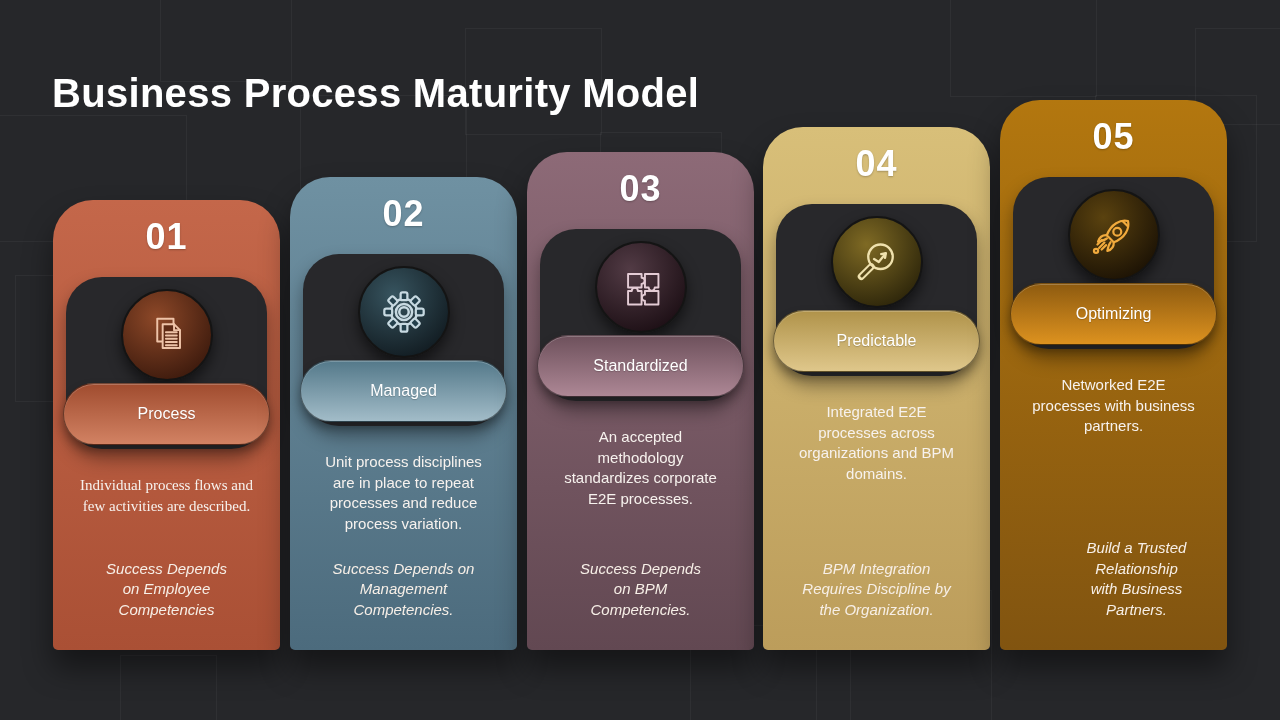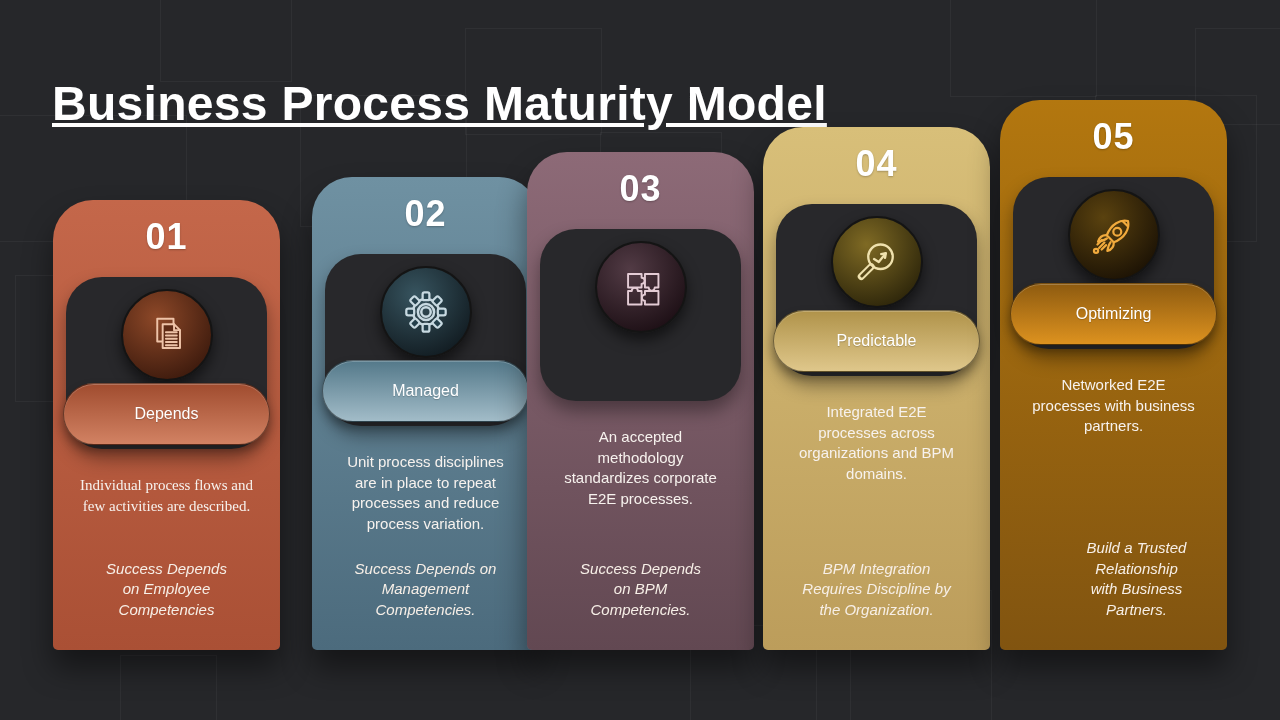--- a/index.html
+++ b/index.html
@@ -6,21 +6,21 @@
   body{
     width:1280px;height:720px;position:relative;overflow:hidden;
     background:#26272a;
     font-family:"Liberation Sans", sans-serif;
   }
   
   .bg-square{position:absolute;border:1px solid rgba(255,255,255,0.045);pointer-events:none;}
 
   .slide-title{
     position:absolute;left:52px;top:44px;
-    font-size:48px;font-weight:700;color:#ffffff;letter-spacing:.3px;text-decoration:underline;
+    font-size:40px;font-weight:700;color:#ffffff;letter-spacing:.3px;
   }
 
   .card{
     position:absolute;bottom:70px;width:227px;
     border-radius:40px 40px 5px 5px;
     box-shadow:0 18px 30px rgba(0,0,0,.45);
   }
   .card .num{
     margin-top:16px;text-align:center;
     font-size:36px;font-weight:700;color:#fff;letter-spacing:1px;
@@ -59,21 +59,21 @@
 
   
   .s1{left:53px;  height:450px;}
   .s2{left:290px; height:473px;}
   .s3{left:527px; height:498px;}
   .s4{left:763px; height:523px;}
   .s5{left:1000px;height:550px;}
 
   
   .s1{background:linear-gradient(180deg,#c4674a 0%,#aa5035 100%);}
-  .s2{background:linear-gradient(180deg,#6f91a2 0%,#4c6b7d 100%);margin-left:22px;}
+  .s2{background:linear-gradient(180deg,#6f91a2 0%,#4c6b7d 100%);}
   .s3{background:linear-gradient(180deg,#8d6a77 0%,#624852 100%);margin-top:48px;}
   .s4{background:linear-gradient(180deg,#d8bf79 0%,#bc9d5b 100%);}
   .s5{background:linear-gradient(180deg,#b3770f 0%,#815410 100%);}
 
   .s1 .pill{background:linear-gradient(180deg,#a04c2f 0%,#d28263 100%);}
   .s2 .pill{background:linear-gradient(180deg,#54798a 0%,#a2bcc8 100%);}
   .s3 .pill{background:linear-gradient(180deg,#6e515c 0%,#ad8795 100%);}
   .s4 .pill{background:linear-gradient(180deg,#b0934a 0%,#dfc78b 100%);}
   .s5 .pill{background:linear-gradient(180deg,#8e5b10 0%,#dd921f 100%);}
 
@@ -128,21 +128,21 @@
         <path class="page-front" d="M20 14 h10.5 l5.5 5.5 V36 H20 Z"></path>
         <path d="M30.5 14 v5.5 H36"></path>
         <line x1="23" y1="21.5" x2="33" y2="21.5"></line>
         <line x1="23" y1="24.5" x2="33" y2="24.5"></line>
         <line x1="23" y1="27.5" x2="33" y2="27.5"></line>
         <line x1="23" y1="30.5" x2="33" y2="30.5"></line>
         <line x1="23" y1="33.5" x2="33" y2="33.5"></line>
       </svg>
     </div>
     <div class="pill">
-      <span>Depends</span>
+      <span>Process</span>
     </div>
   </div>
   <div class="desc">Individual process flows and few activities are described.</div>
   <div class="note">Success Depends on Employee Competencies</div>
 </section>
 
 <section class="card s2">
   <div class="num">02</div>
   <div class="panel">
     <div class="circle">
@@ -174,20 +174,23 @@
   <div class="num">03</div>
   <div class="panel">
     <div class="circle">
       <svg viewBox="0 0 48 48" width="54" height="54" fill="none" stroke="currentColor" stroke-width="1.7" stroke-linejoin="round">
         <path d="M12.5 12.5 h12 v3.3 a2.7 2.7 0 1 1 0 5.4 v3.3 h-12 z"></path>
         <path d="M27.5 12.5 h12 v12 h-3.3 a2.7 2.7 0 1 1 -5.4 0 h-3.3 z"></path>
         <path d="M12.5 27.5 h3.3 a2.7 2.7 0 1 1 5.4 0 h3.3 v12 h-12 z"></path>
         <path d="M39.5 27.5 v12 h-12 v-3.3 a2.7 2.7 0 1 1 0 -5.4 v-3.3 z"></path>
       </svg>
     </div>
+    <div class="pill">
+      <span>Standardized</span>
+    </div>
   </div>
   <div class="desc">An accepted methodology standardizes corporate E2E processes.</div>
   <div class="note">Success Depends on BPM Competencies.</div>
 </section>
 
 <section class="card s4">
   <div class="num">04</div>
   <div class="panel">
     <div class="circle">
       <svg viewBox="0 0 48 48" width="56" height="56" fill="none" stroke="currentColor" stroke-width="2" stroke-linecap="round" stroke-linejoin="round">

